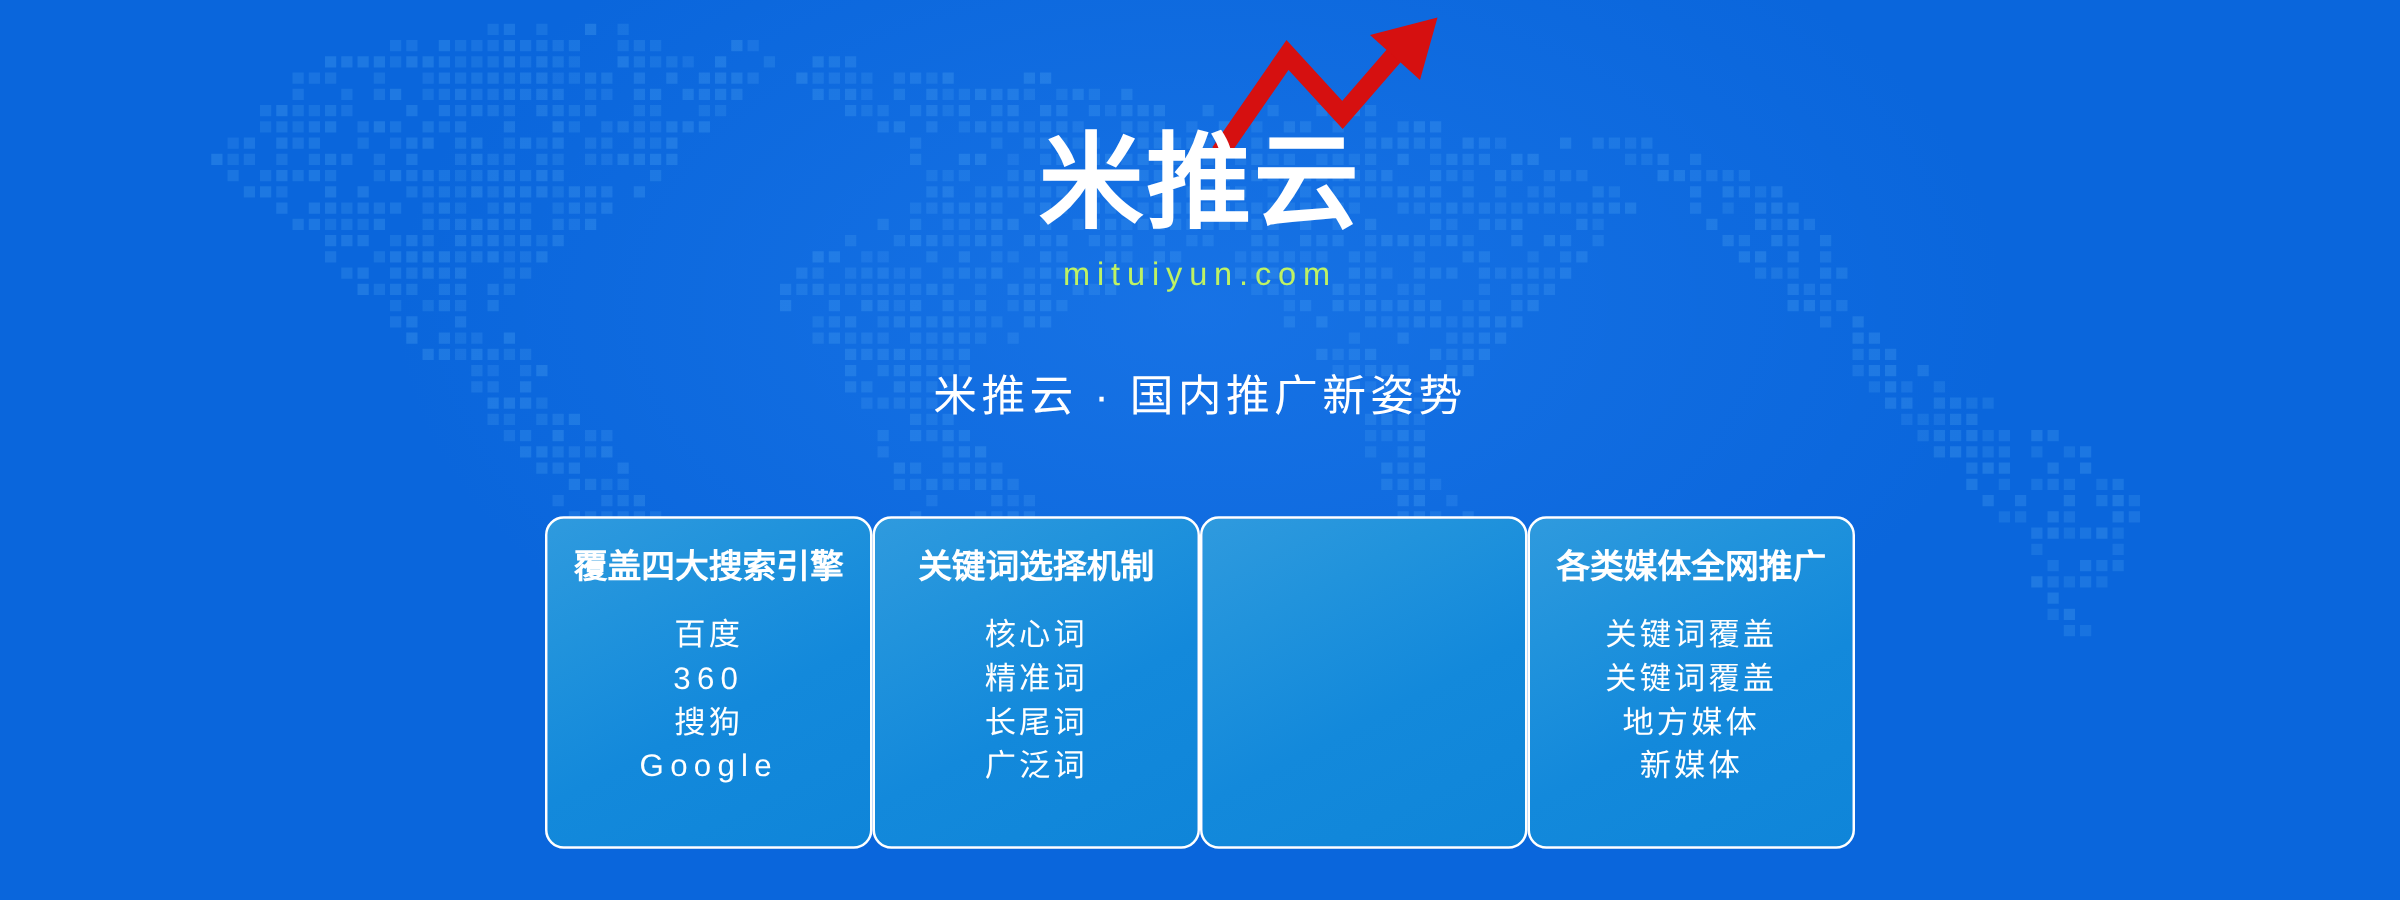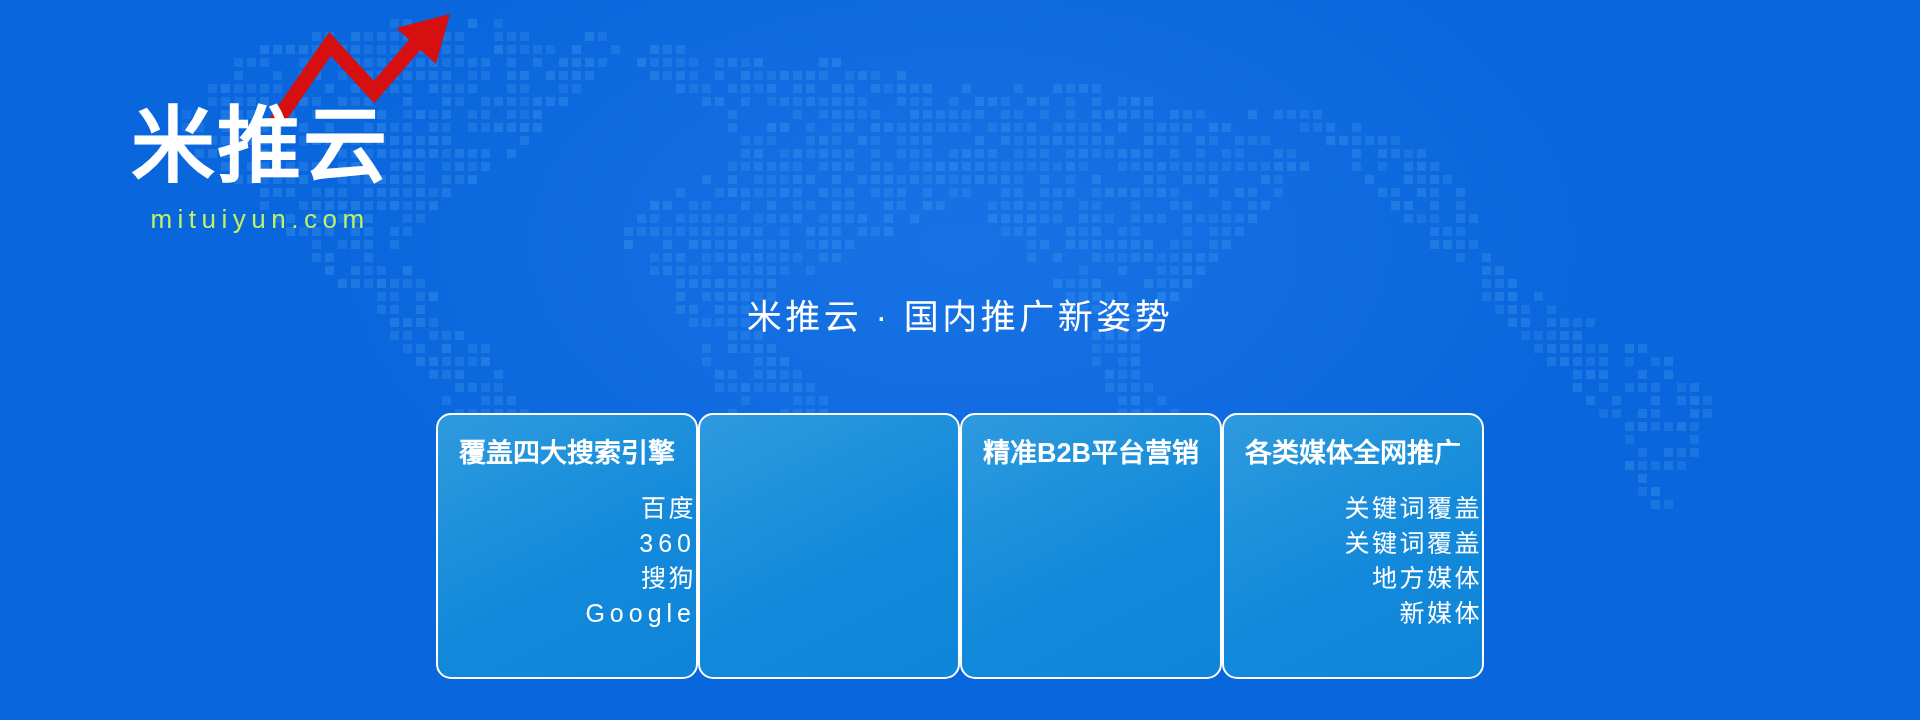--- a/index.html
+++ b/index.html
@@ -35,20 +35,21 @@
       radial-gradient(ellipse 900px 520px at 50% 34%, rgba(60,150,255,0.26) 0%, rgba(10,102,220,0) 72%);
   }
 
   
   #logo-block {
     position: absolute;
     left: 0; right: 0;
     top: 8px;
     display: flex;
     flex-direction: column;
+    align-items: center;
   }
   #logo-mark {
     position: relative;
     width: 520px;
     height: 210px;
   }
   #growth-arrow {
     position: absolute;
     left: 268px;
     top: 2px;
@@ -126,21 +127,21 @@
     white-space: nowrap;
   }
   .card-list {
     margin: 0;
     padding: 0;
     list-style: none;
     width: 100%;
     margin-top: 22px;
     display: flex;
     flex-direction: column;
-    align-items: flex-end;
+    align-items: center;
   }
   .card-list li {
     color: #ffffff;
     font-size: 25px;
     line-height: 35px;
     letter-spacing: 2.5px;
     white-space: nowrap;
   }
   .card-list li.latin {
     letter-spacing: 5px;
@@ -1306,23 +1307,29 @@
       <div class="card">
         <div class="card-title">覆盖四大搜索引擎</div>
         <ul class="card-list">
           <li>百度</li>
           <li class="latin">360</li>
           <li>搜狗</li>
           <li class="latin">Google</li>
         </ul>
       </div>
       <div class="card">
+        <div class="card-title">关键词选择机制</div>
+        <ul class="card-list">
+          <li>核心词</li>
+          <li>精准词</li>
+          <li>长尾词</li>
+          <li>广泛词</li>
+        </ul>
       </div>
       <div class="card">
-        <div class="card-title">精准B2B平台营销</div>
       </div>
       <div class="card">
         <div class="card-title">各类媒体全网推广</div>
         <ul class="card-list">
           <li>关键词覆盖</li>
           <li>关键词覆盖</li>
           <li>地方媒体</li>
           <li>新媒体</li>
         </ul>
       </div>

